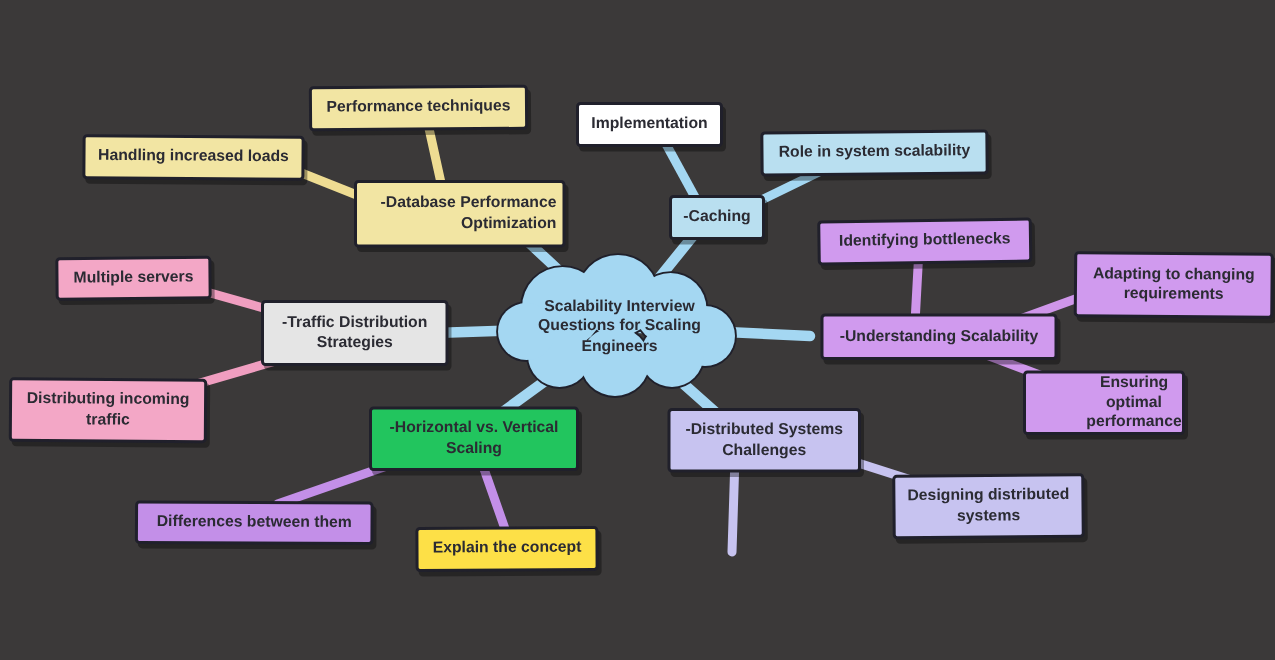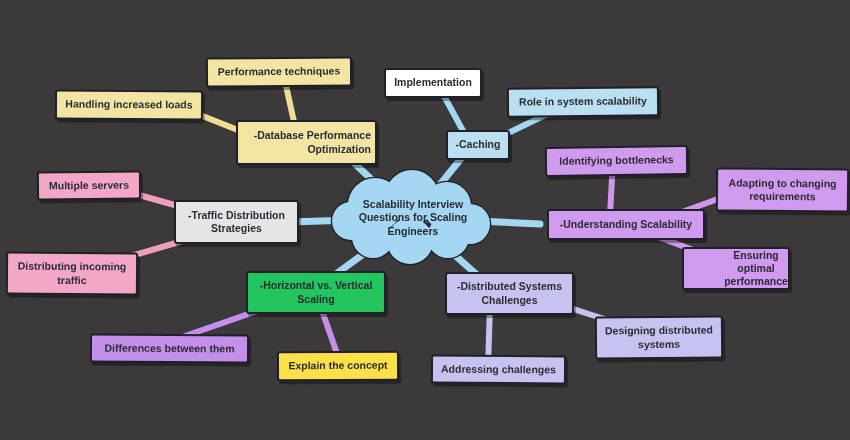--- a/index.html
+++ b/index.html
@@ -114,16 +114,15 @@
   <div class="node" style="left: 547px; top: 209px; width: 158px; height: 31px; background-color: rgb(208, 154, 238);">-Understanding Scalability</div>
   <div class="node" style="left: 545px; top: 146px; width: 143px; height: 30px; transform: rotate(-0.8deg); background-color: rgb(208, 154, 238);">Identifying bottlenecks</div>
   <div class="node" style="left: 716px; top: 168px; width: 133px; height: 44px; transform: rotate(0.5deg); background-color: rgb(208, 154, 238);">Adapting to changing requirements</div>
   <div class="node" style="left: 682px; top: 247px; width: 108px; height: 43px; background-color: rgb(208, 154, 238); padding-left: 44px;">Ensuring optimal performance</div>
 
   <div class="node" style="left: 246px; top: 271px; width: 140px; height: 43px; background-color: #22c55e;">-Horizontal vs. Vertical Scaling</div>
   <div class="node" style="left: 90px; top: 324px; width: 159px; height: 29px; transform: rotate(0.3deg); background-color: rgb(195, 143, 232); margin-top: 10px;">Differences between them</div>
   <div class="node" style="left: 277px; top: 351px; width: 122px; height: 30px; transform: rotate(-0.3deg); background-color: #fde047;">Explain the concept</div>
 
   <div class="node" style="left: 426px; top: 272px; width: 129px; height: 43px; background-color: rgb(199, 195, 240); margin-left: 19px;">-Distributed Systems Challenges</div>
-  <div class="node" style="left: 431px; top: 355px; width: 135px; height: 29px; transform: rotate(0.4deg); background-color: rgb(199, 195, 240);">Addressing challenges</div>
   <div class="node" style="left: 595px; top: 316px; width: 128px; height: 43px; transform: rotate(-0.5deg); background-color: rgb(199, 195, 240);">Designing distributed systems</div>
 
 </div>
 
 </body></html>

